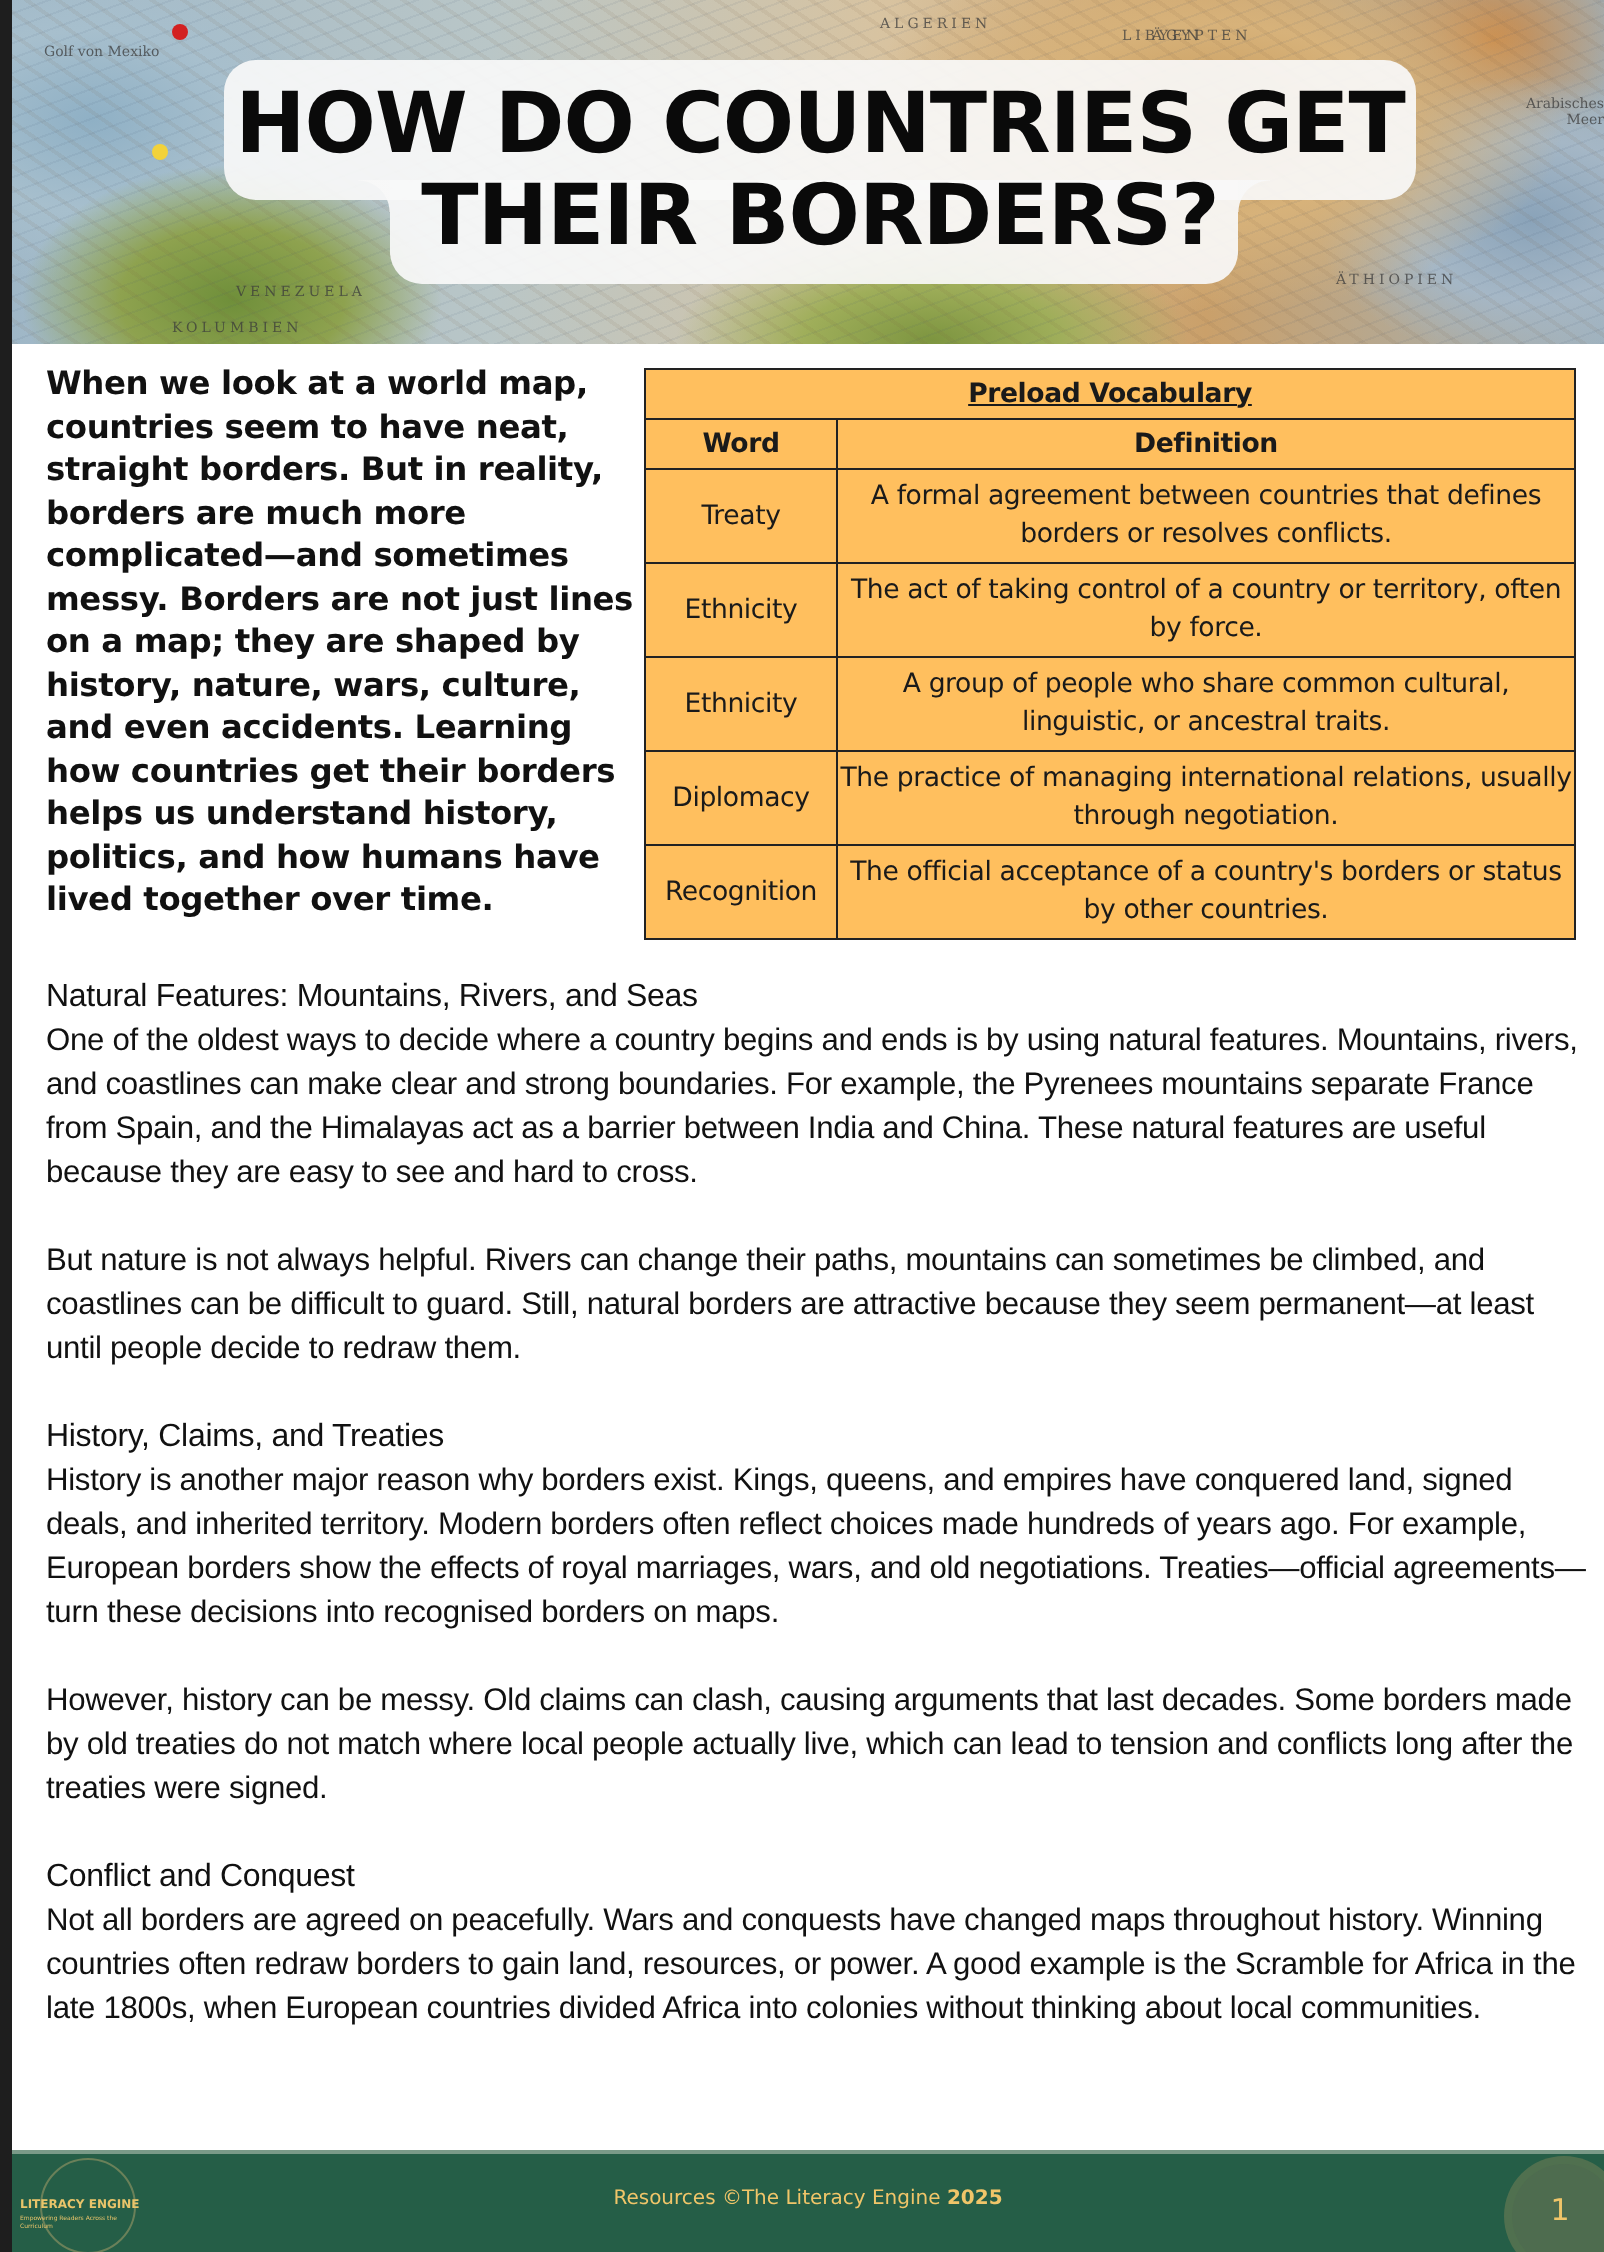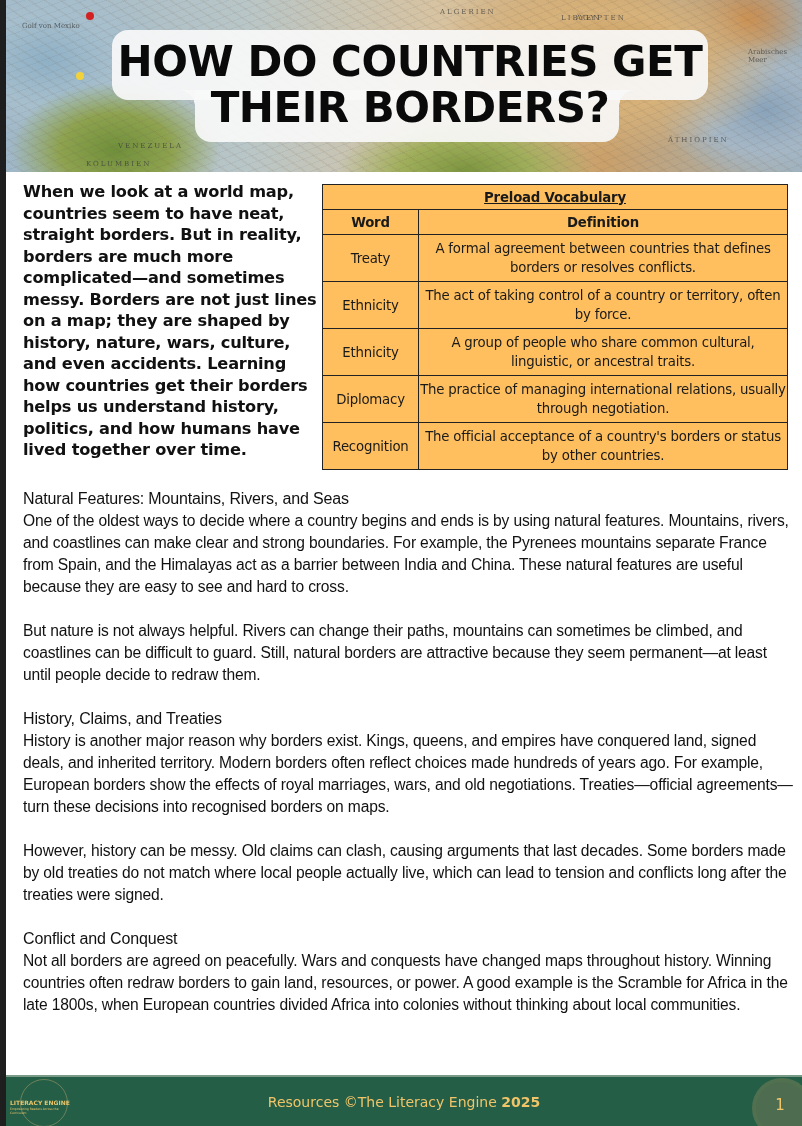--- a/index.html
+++ b/index.html
@@ -17,21 +17,21 @@
       radial-gradient(ellipse 140px 90px at 40px 60px, #8fb0c5 0%, #a7bfcd 50%, transparent 90%),
       radial-gradient(ellipse 90px 70px at 740px 20px, #c98a4a 0%, transparent 80%),
       linear-gradient(90deg, #9fb7c7 0%, #b9c6c7 30%, #d8c3a0 55%, #caa06a 75%, #9eb1bd 100%);
   }
   .banner .grain { position: absolute; inset: 0;
     background: repeating-linear-gradient(35deg, rgba(120,90,60,0.08) 0 2px, transparent 2px 9px),
                 repeating-linear-gradient(-20deg, rgba(60,80,110,0.07) 0 1px, transparent 1px 7px); }
   .pin { position: absolute; width: 8px; height: 8px; border-radius: 50%; }
   .pin.red { left: 80px; top: 12px; background: #d32020; }
   .pin.yellow { left: 70px; top: 72px; background: #f2d23a; }
-  .map-label { position: absolute; font-family: "DejaVu Serif", serif; font-size: 7px; letter-spacing: 2px; color: #3b3b3b; opacity: 0.75; }
+  .map-label { position: absolute; font-family: "DejaVu Serif", serif; font-size: 7px; letter-spacing: 2px; color: #3b3b3b; opacity: 0.75; text-align: right; }
 
   .title-top { position: absolute; left: 106px; top: 30px; width: 596px; height: 70px; background: rgba(248,248,248,0.92); border-radius: 16px; }
   .title-bot { position: absolute; left: 189px; top: 90px; width: 424px; height: 52px; background: rgba(248,248,248,0.92); border-radius: 0 0 16px 16px; }
   .title-bot:before { content: ""; position: absolute; left: -16px; top: 0; width: 16px; height: 16px;
     background: radial-gradient(circle at 0 100%, transparent 15.5px, rgba(248,248,248,0.92) 16px); }
   .title-bot:after { content: ""; position: absolute; right: -16px; top: 0; width: 16px; height: 16px;
     background: radial-gradient(circle at 100% 100%, transparent 15.5px, rgba(248,248,248,0.92) 16px); }
   .title { position: absolute; left: 100px; top: 39px; width: 608px; text-align: center; font-family: "DejaVu Sans", sans-serif; font-weight: bold; font-size: 42px; line-height: 46px; color: #0a0a0a; letter-spacing: -0.5px; }
 
   
@@ -49,21 +49,21 @@
   .sections { position: absolute; left: 17px; top: 488px; width: 775px; font-family: "Liberation Sans", sans-serif; font-size: 15.6px; line-height: 22px; color: #111; letter-spacing: -0.15px; }
   .sec-h { font-weight: normal; font-size: 16px; }
   .para { margin-bottom: 22px; }
 
   
   .footer { position: absolute; left: 0; top: 1075px; width: 796px; height: 51px; background: #255e47; border-top: 2px solid #7a9a88; }
   .logo { position: absolute; left: 4px; top: 6px; width: 60px; height: 42px; }
   .logo-gear { position: absolute; left: 10px; top: -4px; width: 48px; height: 48px; border: 1.5px solid rgba(190,170,110,0.45); border-radius: 50%; }
   .logo-text { position: absolute; left: 0; top: 16px; font-family: "DejaVu Sans", sans-serif; font-weight: bold; font-size: 6px; color: #e9c46a; letter-spacing: 0; }
   .logo-sub { position: absolute; left: 0; top: 24px; font-size: 3px; color: #e9c46a; }
-  .copyright { position: absolute; left: 0; width: 796px; top: 17px; text-align: center; font-family: "DejaVu Sans", sans-serif; font-size: 14px; color: #f0c569; }
+  .copyright { position: absolute; left: 0; width: 796px; top: 17px; text-align: center; font-family: "DejaVu Sans", sans-serif; font-size: 10px; color: #f0c569; }
   .copyright b { font-weight: bold; }
   .page-gear { position: absolute; left: 750px; top: 5px; width: 52px; height: 52px; border-radius: 50%; background: #4e6c4f;
     box-shadow: 0 0 0 4px rgba(110,125,85,0.6); }
   .page-num { position: absolute; left: 0; top: 14px; width: 48px; text-align: center; font-size: 15px; color: #f0c569; font-family: "DejaVu Sans", sans-serif; }
 </style>
 </head>
 <body>
 
 <div class="page">
 

